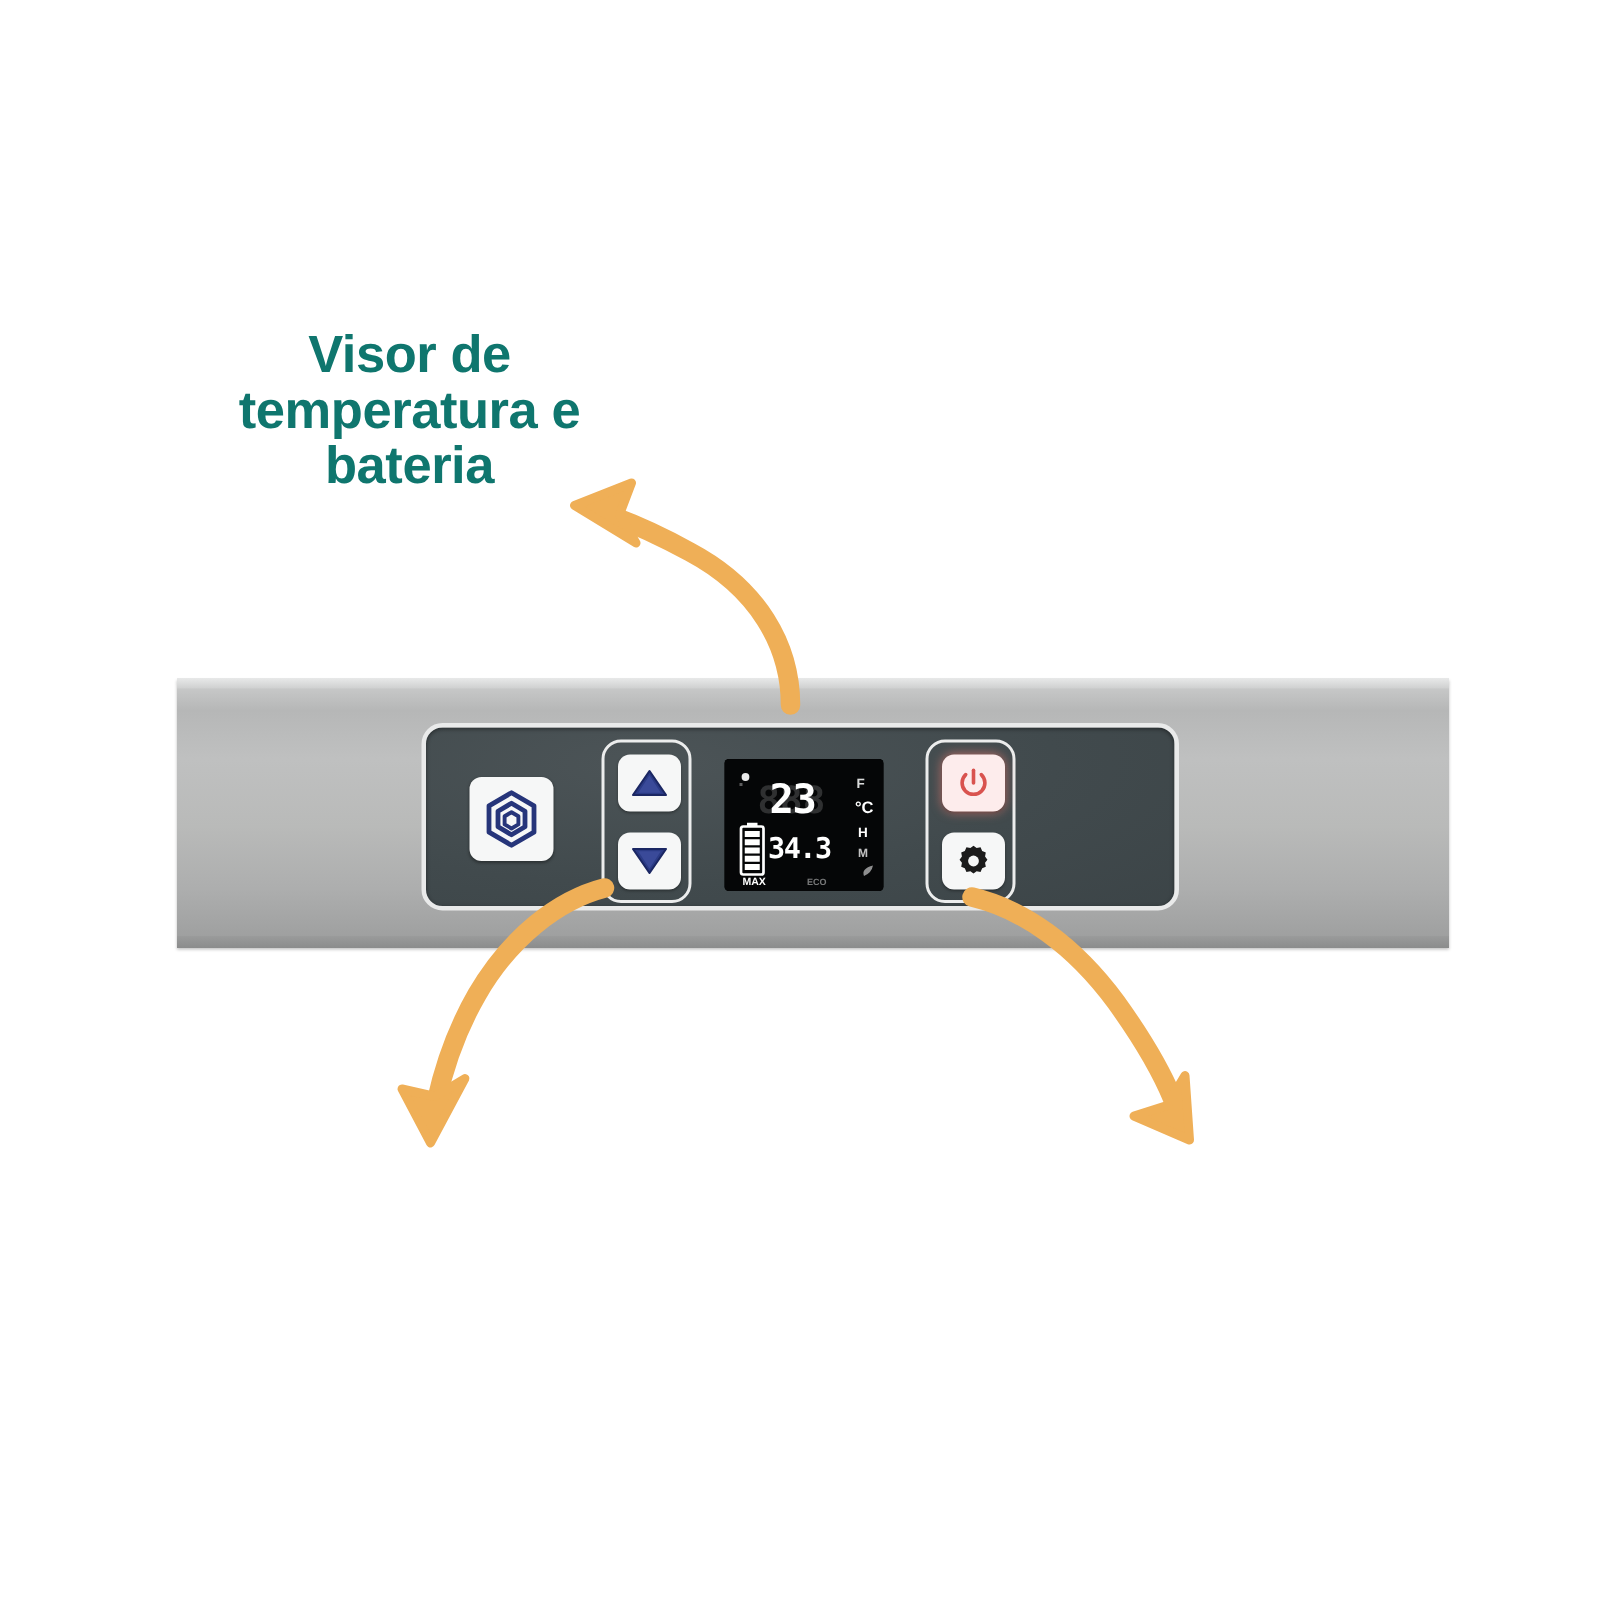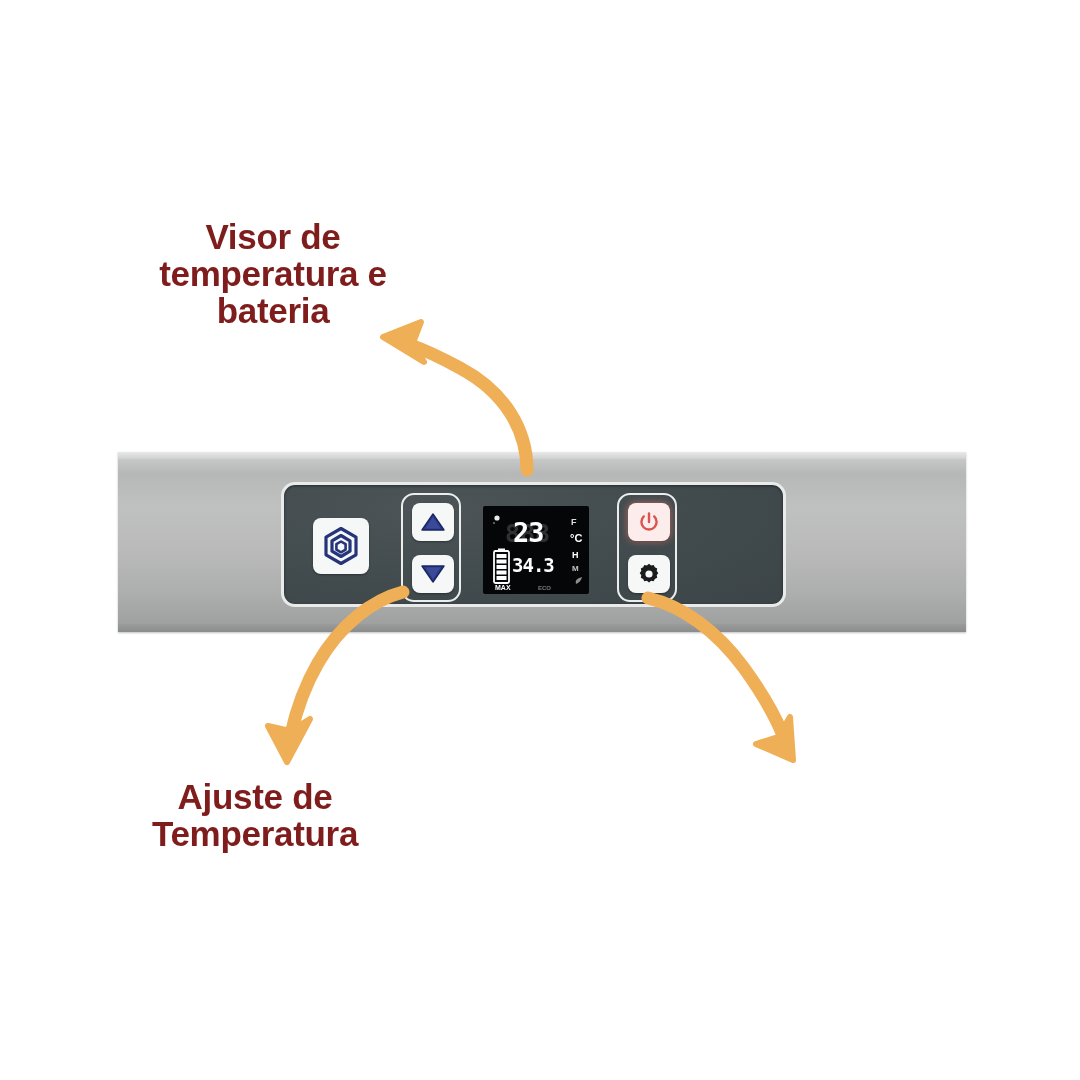--- a/index.html
+++ b/index.html
@@ -19,21 +19,21 @@
     position: absolute;
     left: 0; top: 0;
     width: 1080px;
     height: 1080px;
     background: #ffffff;
   }
 
   
   .callout {
     position: absolute;
-    color: #7f1d1d;
+    color: #0f766e;
     font-weight: bold;
     line-height: 1.06;
     letter-spacing: -0.3px;
     text-align: center;
     white-space: pre-line;
   }
   #label-display {
     left: 128px;
     top: 218px;
     width: 290px;
@@ -183,22 +183,20 @@
 </style>
 </head>
 <body>
 
 <div id="stage">
 
   <div class="callout" id="label-display">Visor de
 temperatura e
 bateria</div>
 
-  <div class="callout" id="label-temp">Ajuste de
-Temperatura</div>
 
 
   <div id="panel-bar">
 
     <div id="control-plate">
 
       <div class="key" id="key-brand">
         <span>
           <svg width="40" height="40" viewBox="0 0 40 40">
             <g fill="none" stroke="#26357a" stroke-linejoin="round">

